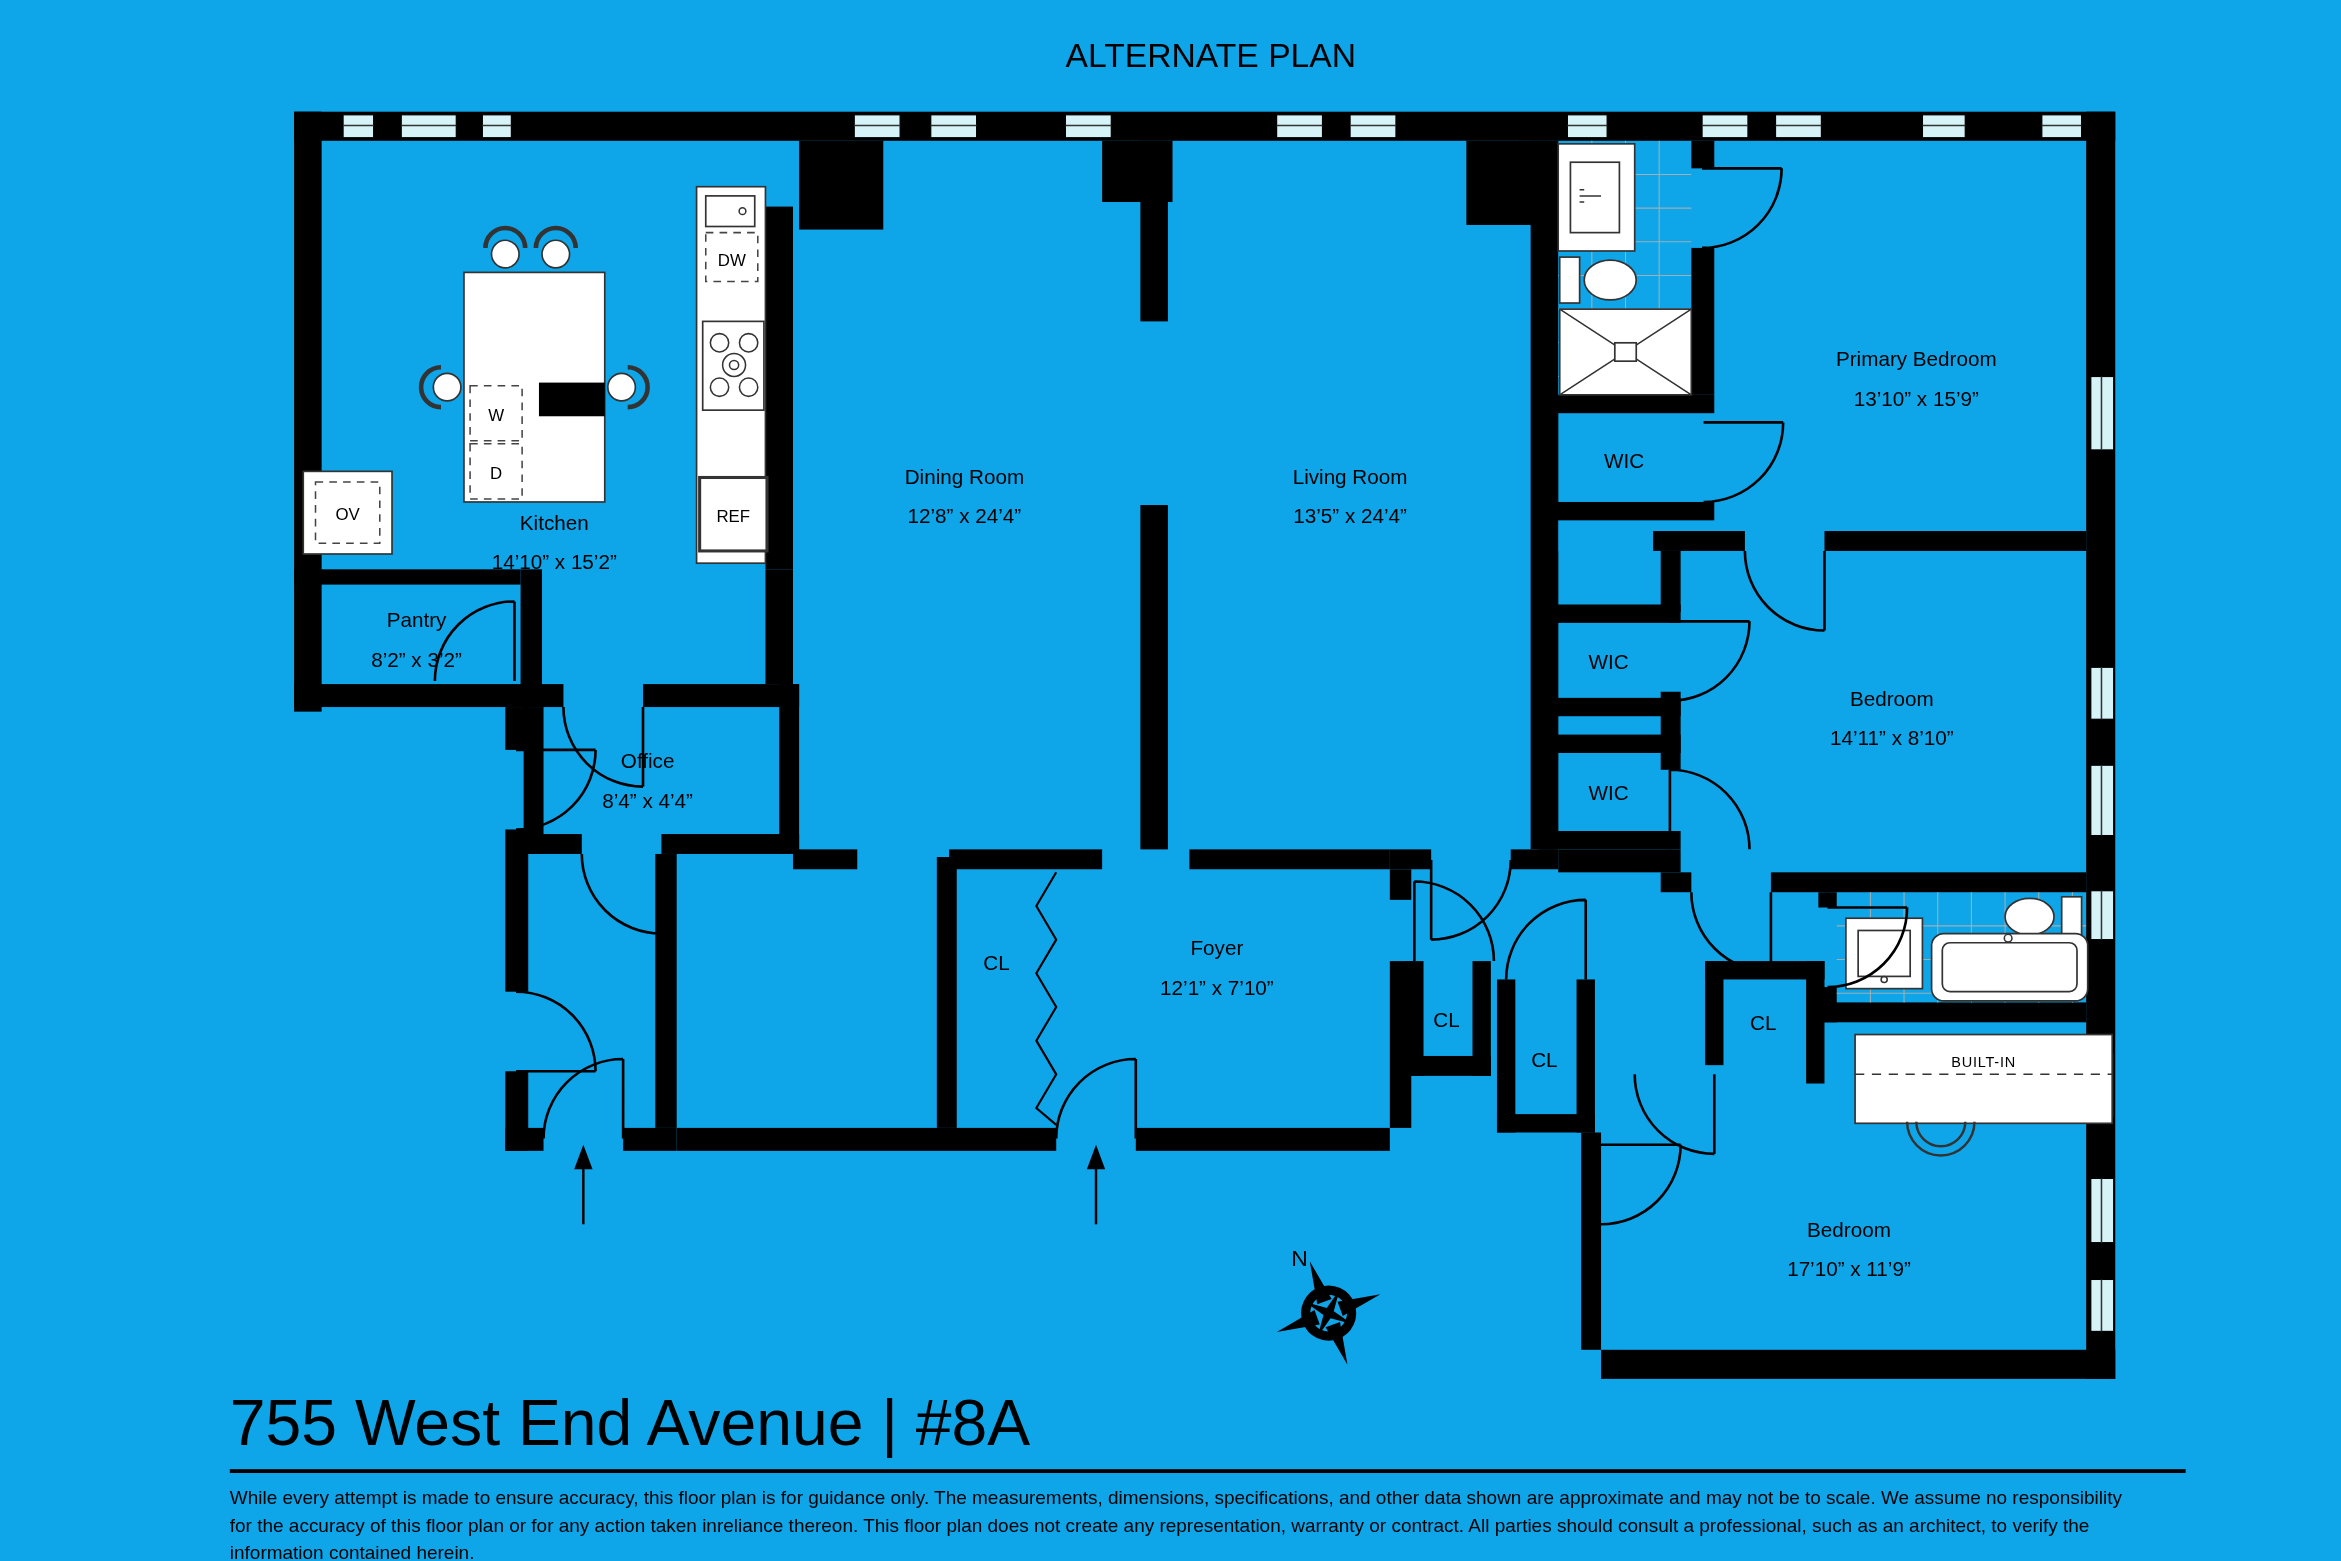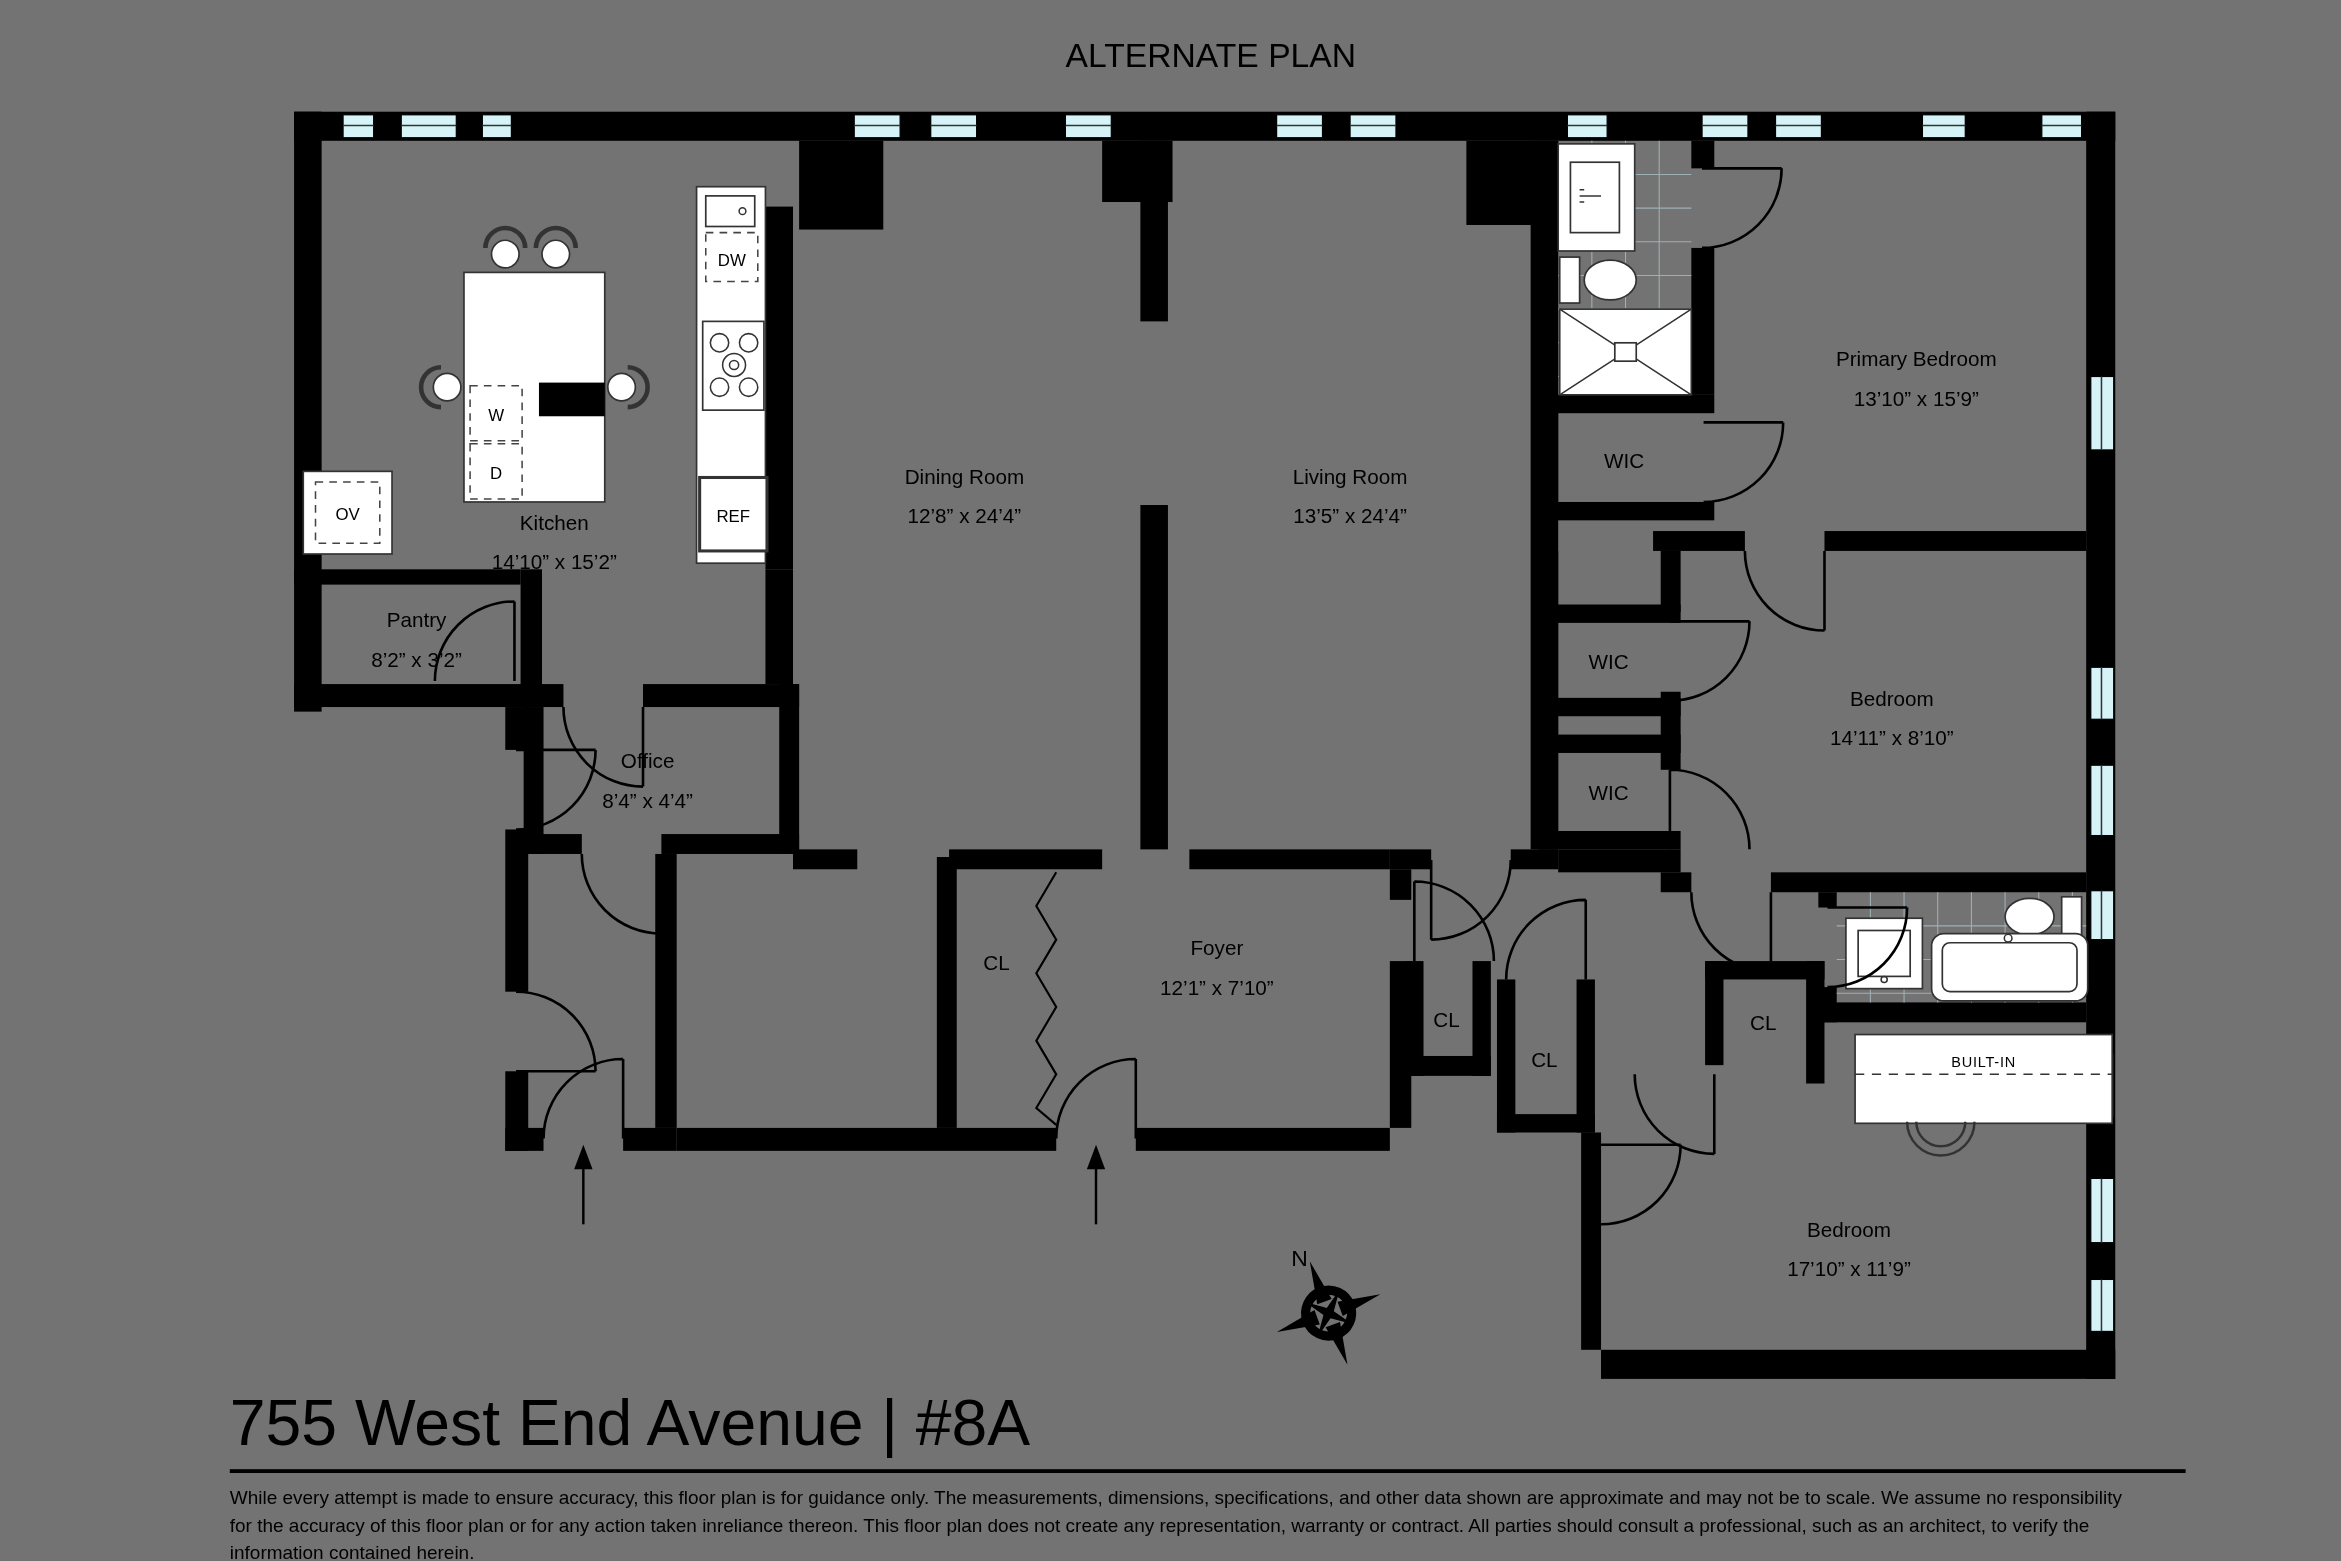--- a/index.html
+++ b/index.html
@@ -1,16 +1,16 @@
 <!DOCTYPE html>
 <html style="font-size:9.8px"><head>
 <meta charset="utf-8">
 <style>
   html,body{margin:0;padding:0;background:#fff;}
-  .page{width:2342px;height:1561px;position:relative;background:#737373;overflow:hidden;}
+  .page{width:2342px;height:1561px;position:relative;background:#0ea5e9;overflow:hidden;}
   svg{display:block;}
   text{font-family:"Liberation Sans","DejaVu Sans",sans-serif;fill:#000;}
   .room-name,.room-dims{font-size:13.5px;}
   .small-label{font-size:11px;}
   .tiny-label{font-size:9.5px;letter-spacing:.5px;}
   .title-top{font-size:22px;}
   .address{font-size:42px;}
   .disclaimer{font-size:12.4px;}
   .north{font-size:15px;}
   .w{fill:#000;stroke:none;}

